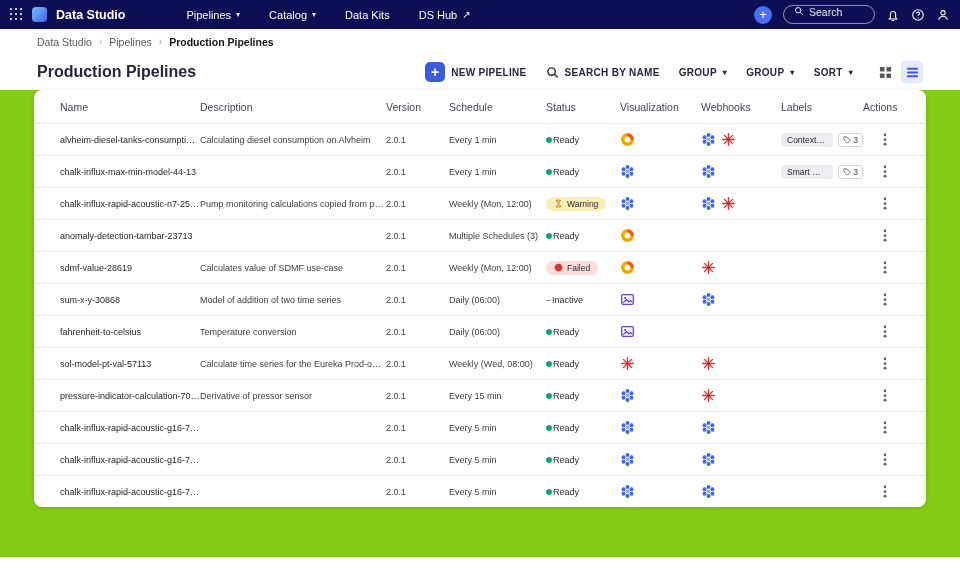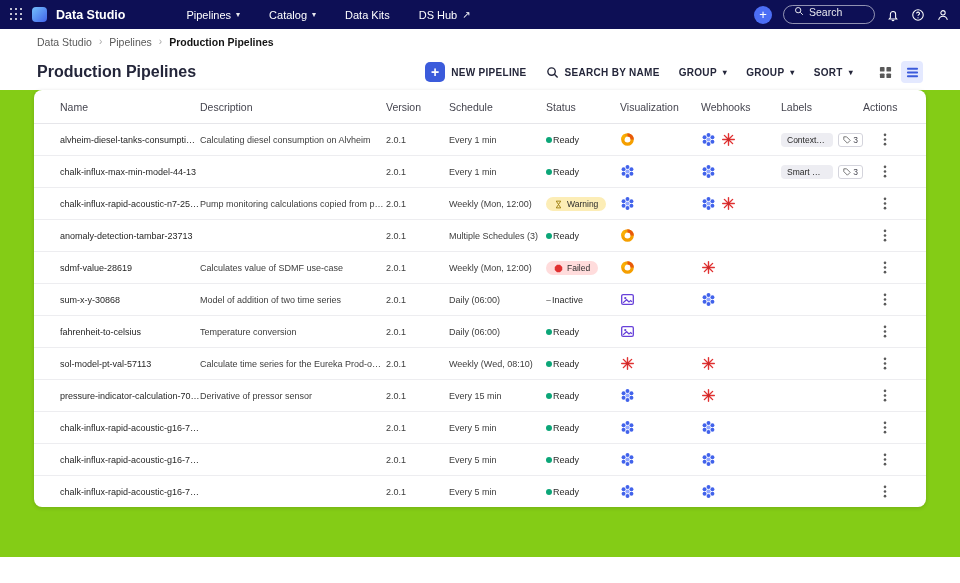--- a/index.html
+++ b/index.html
@@ -58,21 +58,21 @@
   .thead { height:34px; border-bottom:1px solid #e6e6ea; }
   .th { font-size:10.5px; color:#45454f; }
   .trow { height:32px; border-bottom:1px solid #ededf0; font-size:9px; color:#2b2b2b; cursor:default; }
   .cell { min-width:0; }
   .name-cell { white-space:nowrap; overflow:hidden; text-overflow:ellipsis; color:#262626; cursor:pointer; }
   .desc-cell { white-space:nowrap; overflow:hidden; text-overflow:ellipsis; color:#3d3d3d; }
   .muted-cell { color:#3d3d3d; white-space:nowrap; overflow:hidden; text-overflow:ellipsis; }
   .status-wrap { display:flex; align-items:center; gap:1px; white-space:nowrap; }
   .dot { width:6px; height:6px; border-radius:50%; background:#0ca678; flex:none; }
   .dash { color:#8c8c8c; font-weight:700; }
-  .status-pill { display:inline-flex; align-items:flex-end; gap:4px; border-radius:9px;
+  .status-pill { display:inline-flex; align-items:flex-start; gap:4px; border-radius:9px;
     padding:2px 8px; font-size:8.5px; color:#2b2b2b; white-space:nowrap; }
   .pill-warning { background:#fcedb6; }
   .pill-failed { background:#ffdcdc; }
   .icon-row { display:flex; align-items:center; gap:5px; }
   .viz-icon { width:15px; height:15px; display:inline-flex; cursor:pointer; }
   .viz-icon svg { width:15px; height:15px; display:block; }
   .labels-cell { display:flex; align-items:center; overflow:hidden; }
   .label-pill { background:#ededf2; border-radius:4px; padding:2px 6px; font-size:8.5px;
     color:#262626; white-space:nowrap; overflow:hidden; text-overflow:ellipsis; }
   .label-badge { display:inline-flex; align-items:center; gap:2px; border:1px solid #d4d4dc;
@@ -593,21 +593,21 @@
                   <circle cx="2" cy="12" r="1.4"></circle>
                 </g>
               </svg>
             </button>
           </div>
         </div>
         <div class="trow">
           <div class="cell name-cell">sol-model-pt-val-57113</div>
           <div class="cell desc-cell">Calculate time series for the Eureka Prod-opt m...</div>
           <div class="cell muted-cell">2.0.1</div>
-          <div class="cell muted-cell">Weekly (Wed, 08:10)</div>
+          <div class="cell muted-cell">Weekly (Wed, 08:00)</div>
           <div class="cell">
             <div class="status-wrap">
               <span class="dot"></span>
               <span>Ready</span>
             </div>
           </div>
           <div class="cell icon-row">
             <span class="viz-icon">
               <svg viewBox="0 0 16 16">
                 <g stroke="#e03131" stroke-width="1.5" stroke-linecap="round">

